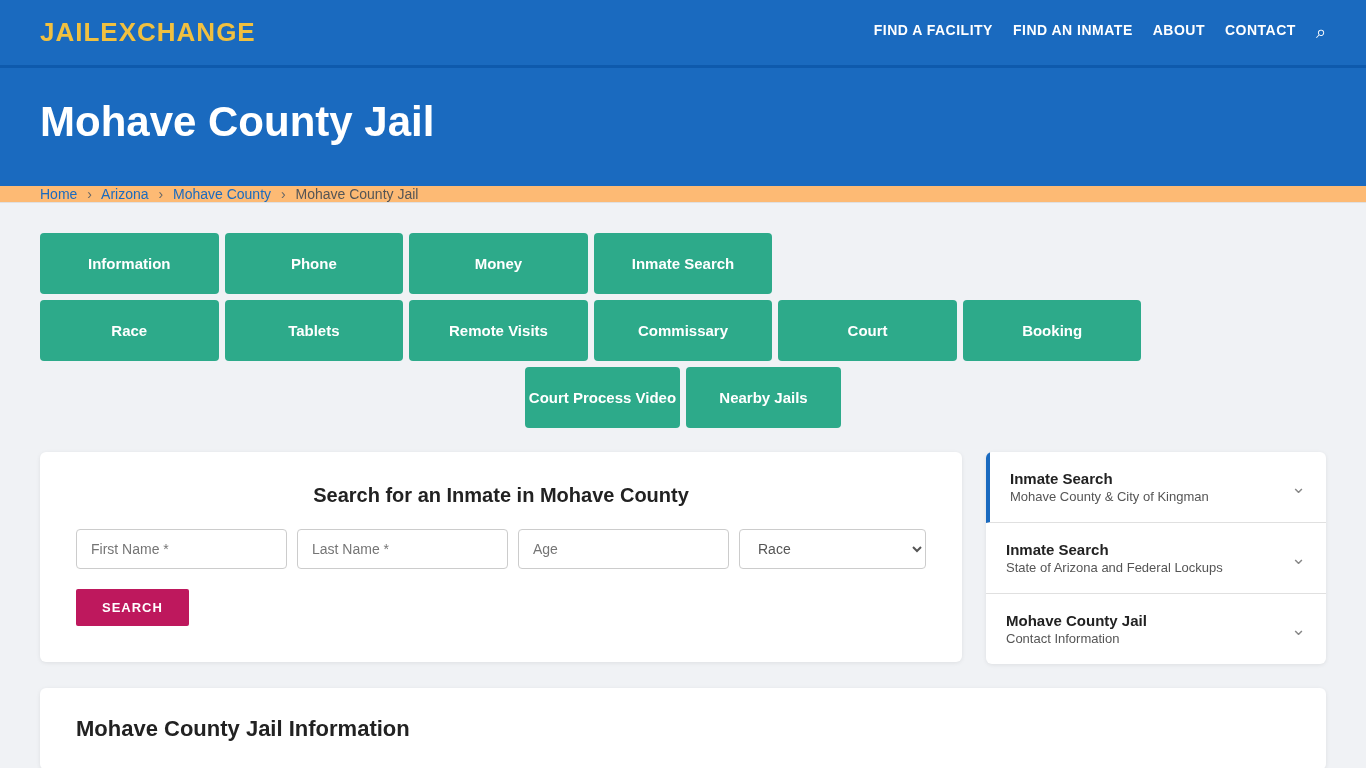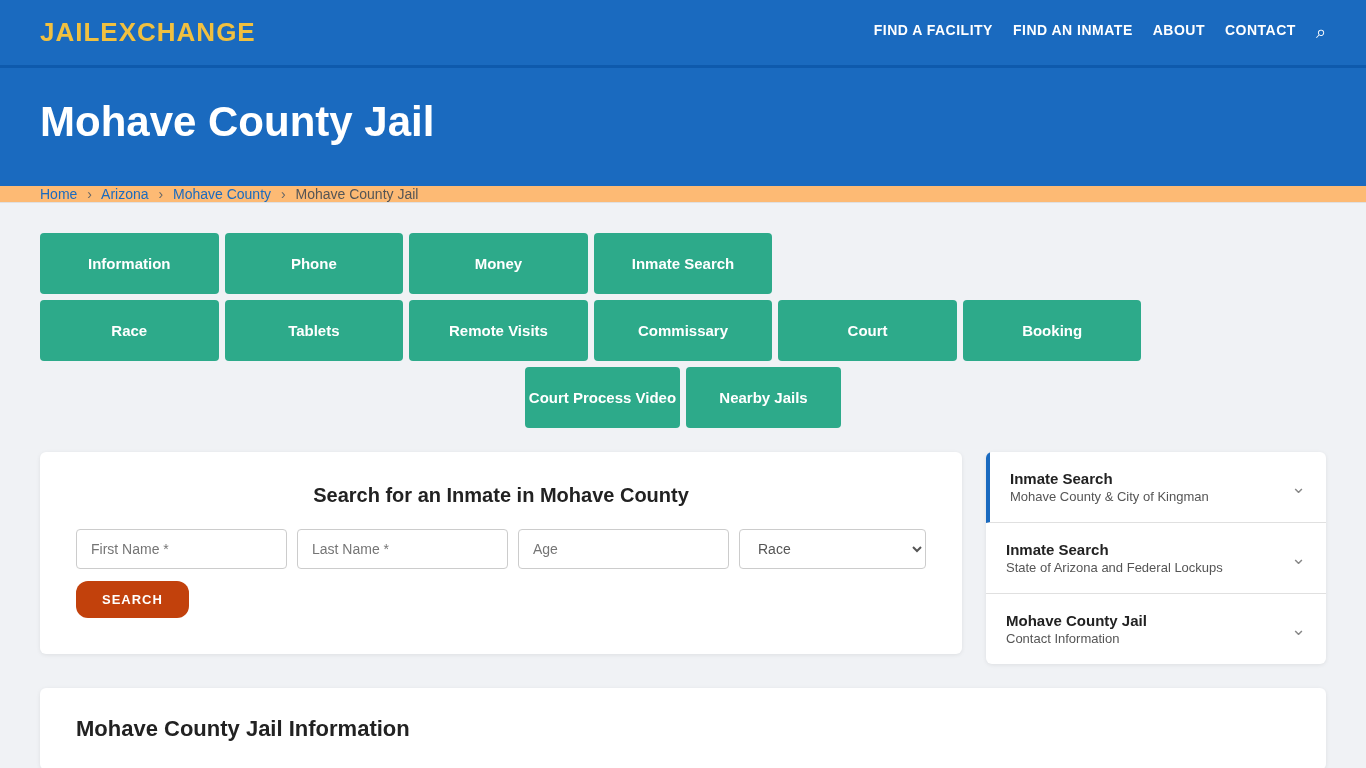--- a/index.html
+++ b/index.html
@@ -130,39 +130,39 @@
     .search-box h2 {
       font-size: 20px;
       font-weight: 700;
       text-align: center;
       margin-bottom: 22px;
       color: #222;
     }
     .search-inputs {
       display: flex;
       gap: 10px;
-      margin-bottom: 12px;
+      margin-bottom: 20px;
     }
     .search-inputs input, .search-inputs select {
       border: 1px solid #ccc;
       border-radius: 4px;
       padding: 10px 14px;
       font-size: 14px;
       flex: 1;
       color: #555;
       background: #fff;
     }
     .search-inputs select {
       appearance: auto;
     }
     .search-btn {
-      background: #c2410c;
+      background: #be185d;
       color: #fff;
       border: none;
-      border-radius: 12px;
+      border-radius: 2px;
       padding: 11px 26px;
       font-size: 13px;
       font-weight: 700;
       letter-spacing: 1px;
       cursor: pointer;
     }
 
     
     .sidebar {
       width: 340px;

